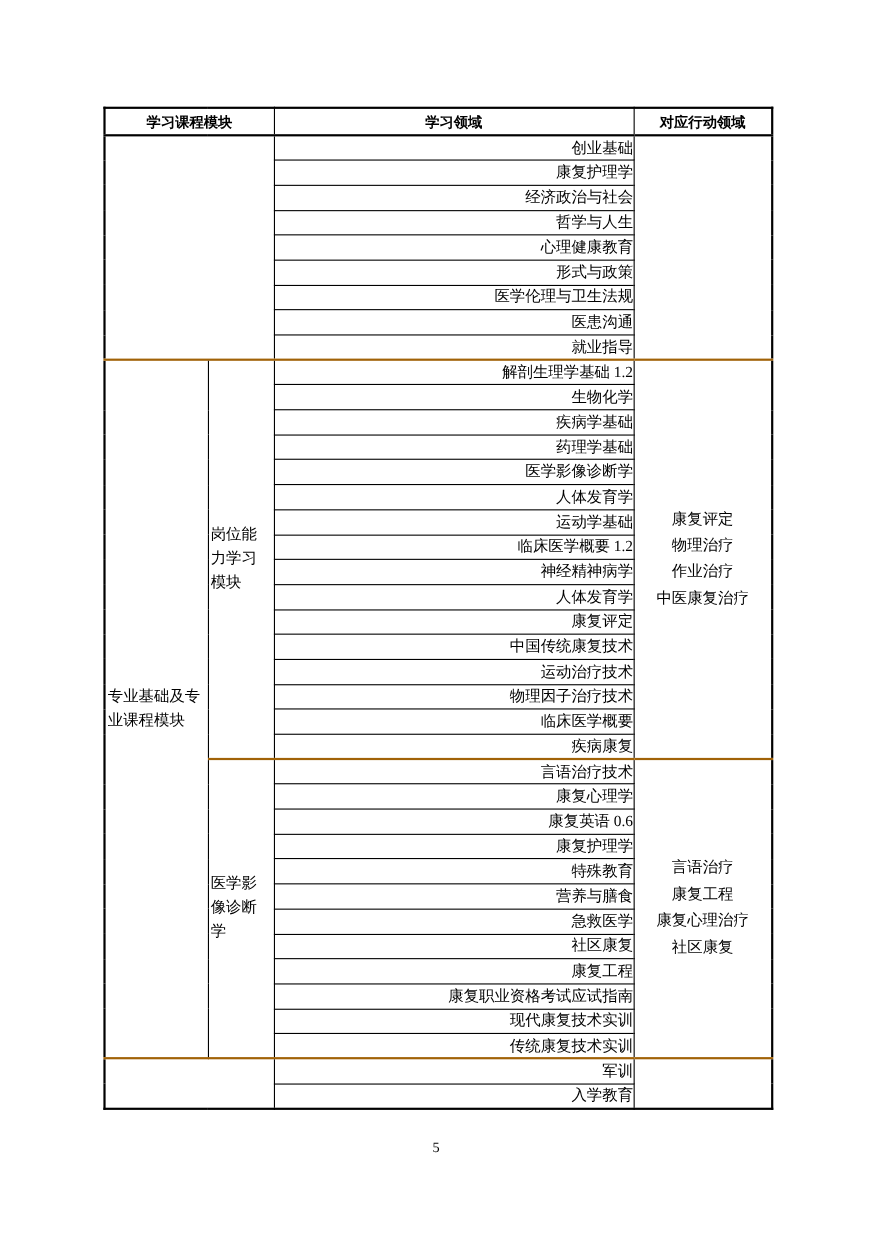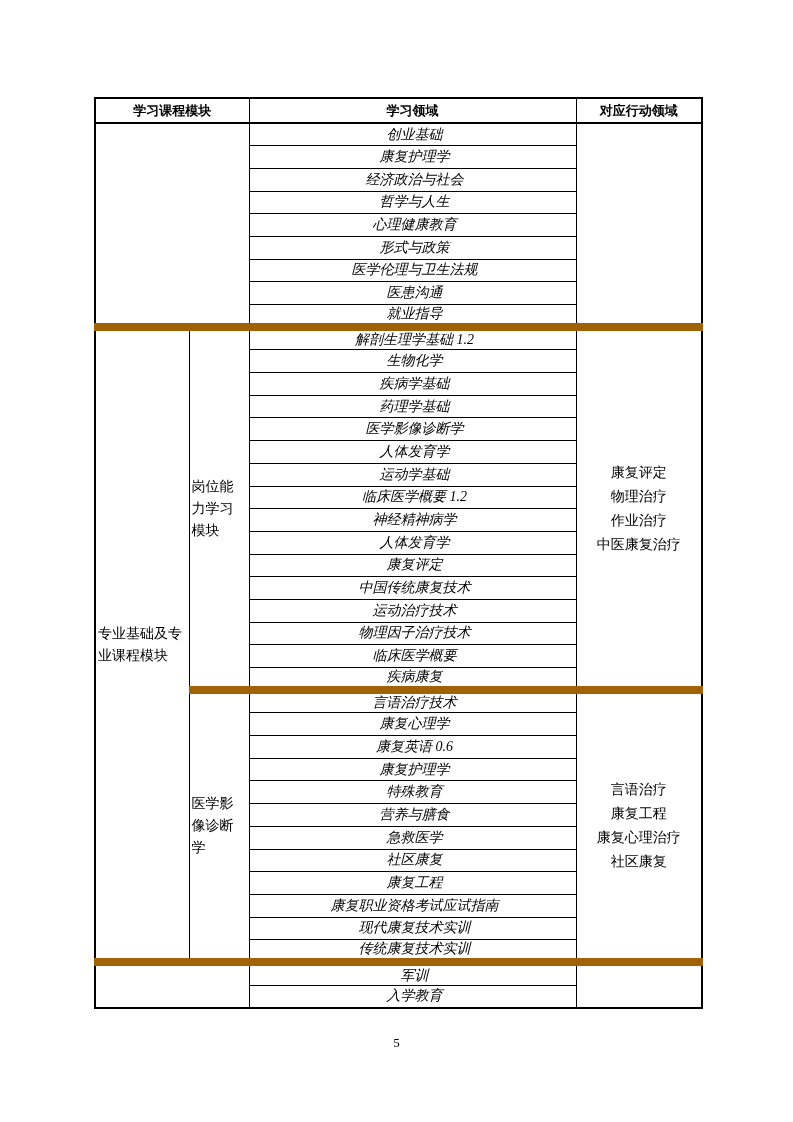--- a/index.html
+++ b/index.html
@@ -33,25 +33,24 @@
     vertical-align: middle;
   }
   .doc-table thead tr { height: 25px; }
   .doc-table tbody tr { height: 22.7px; }
   .doc-table thead th {
     font-weight: bold;
     font-size: 13px;
     text-align: center;
     border-bottom: 2px solid #000;
   }
-  tr.sec-start > td { border-top: 8px solid #a16207; }
+  tr.sec-start > td { border-top: 2px solid #a16207; }
   td.course-cell {
-    text-align: center;
+    text-align: right;
     padding-left: 4px;
-    font-style: italic;
   }
   td.module-cell, td.submodule-cell {
     text-align: left;
     line-height: 22px;
     padding: 0 2px;
   }
   td.action-cell { text-align: center; }
   .action-line { line-height: 24px; }
   .page-number {
     position: absolute;

